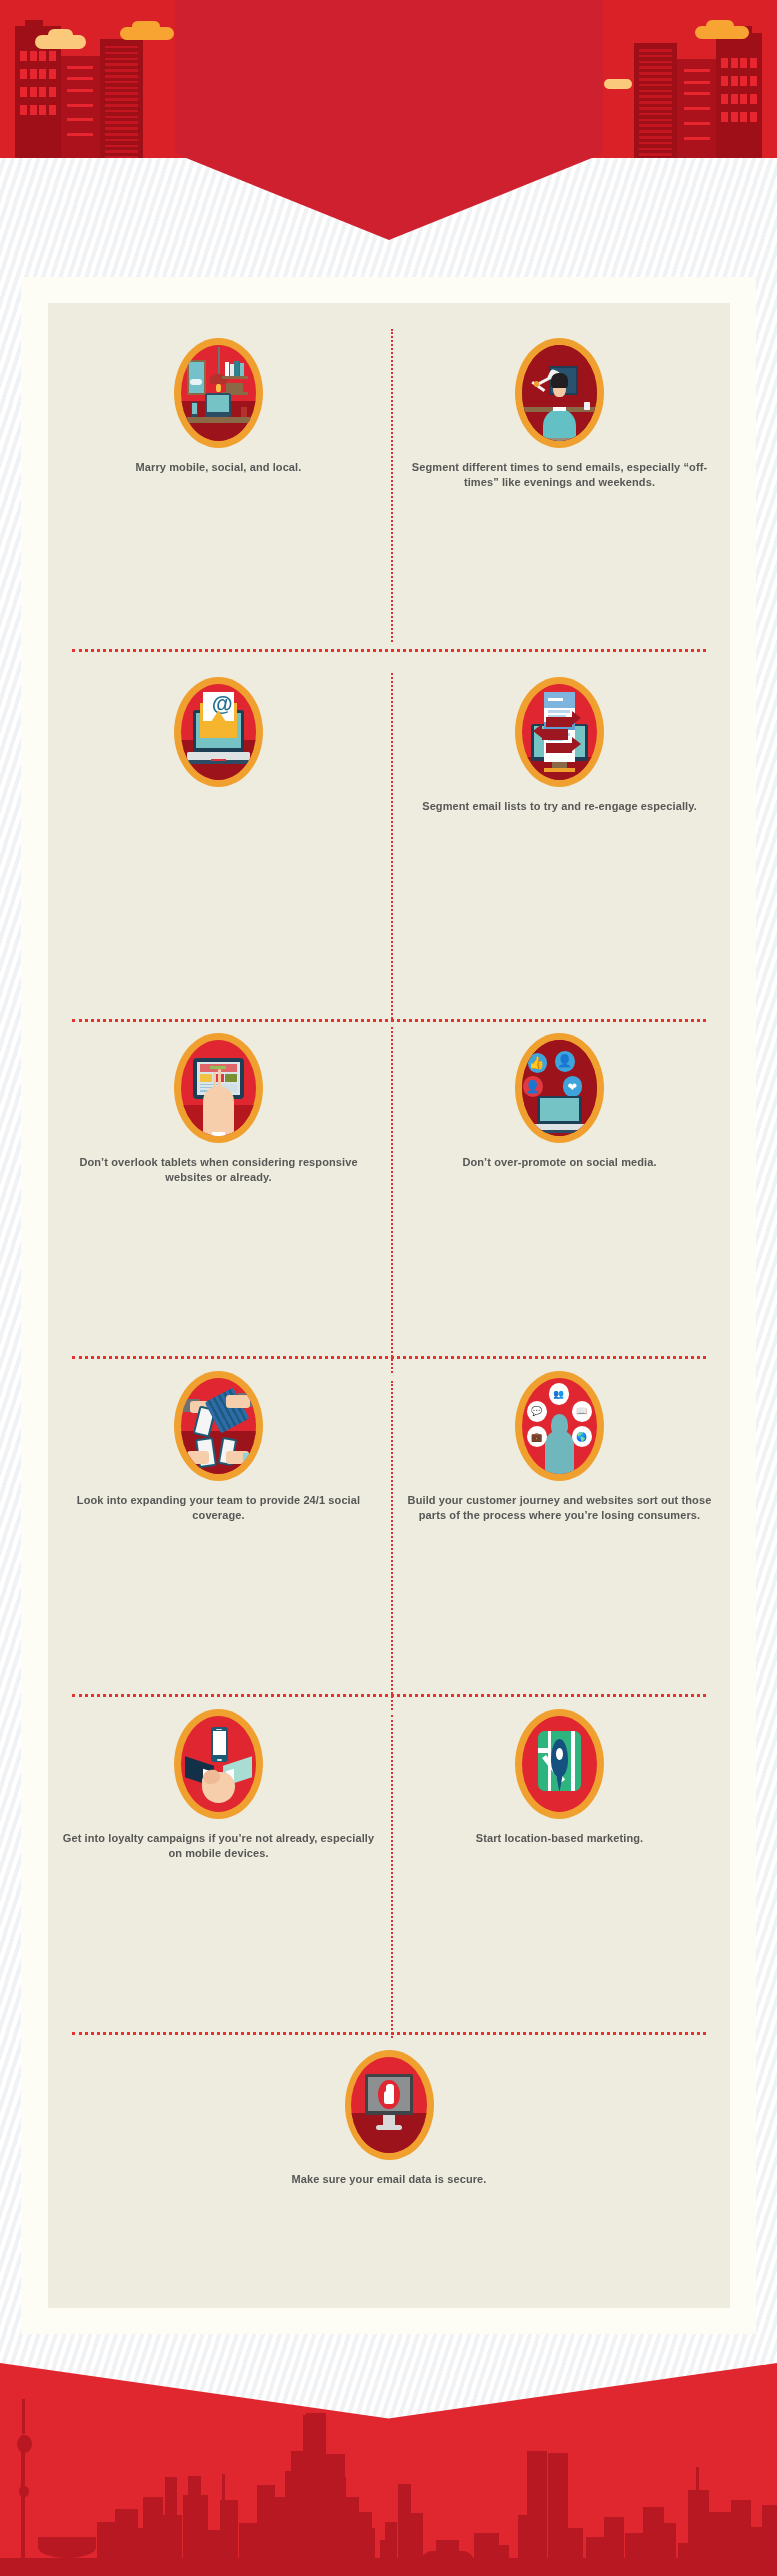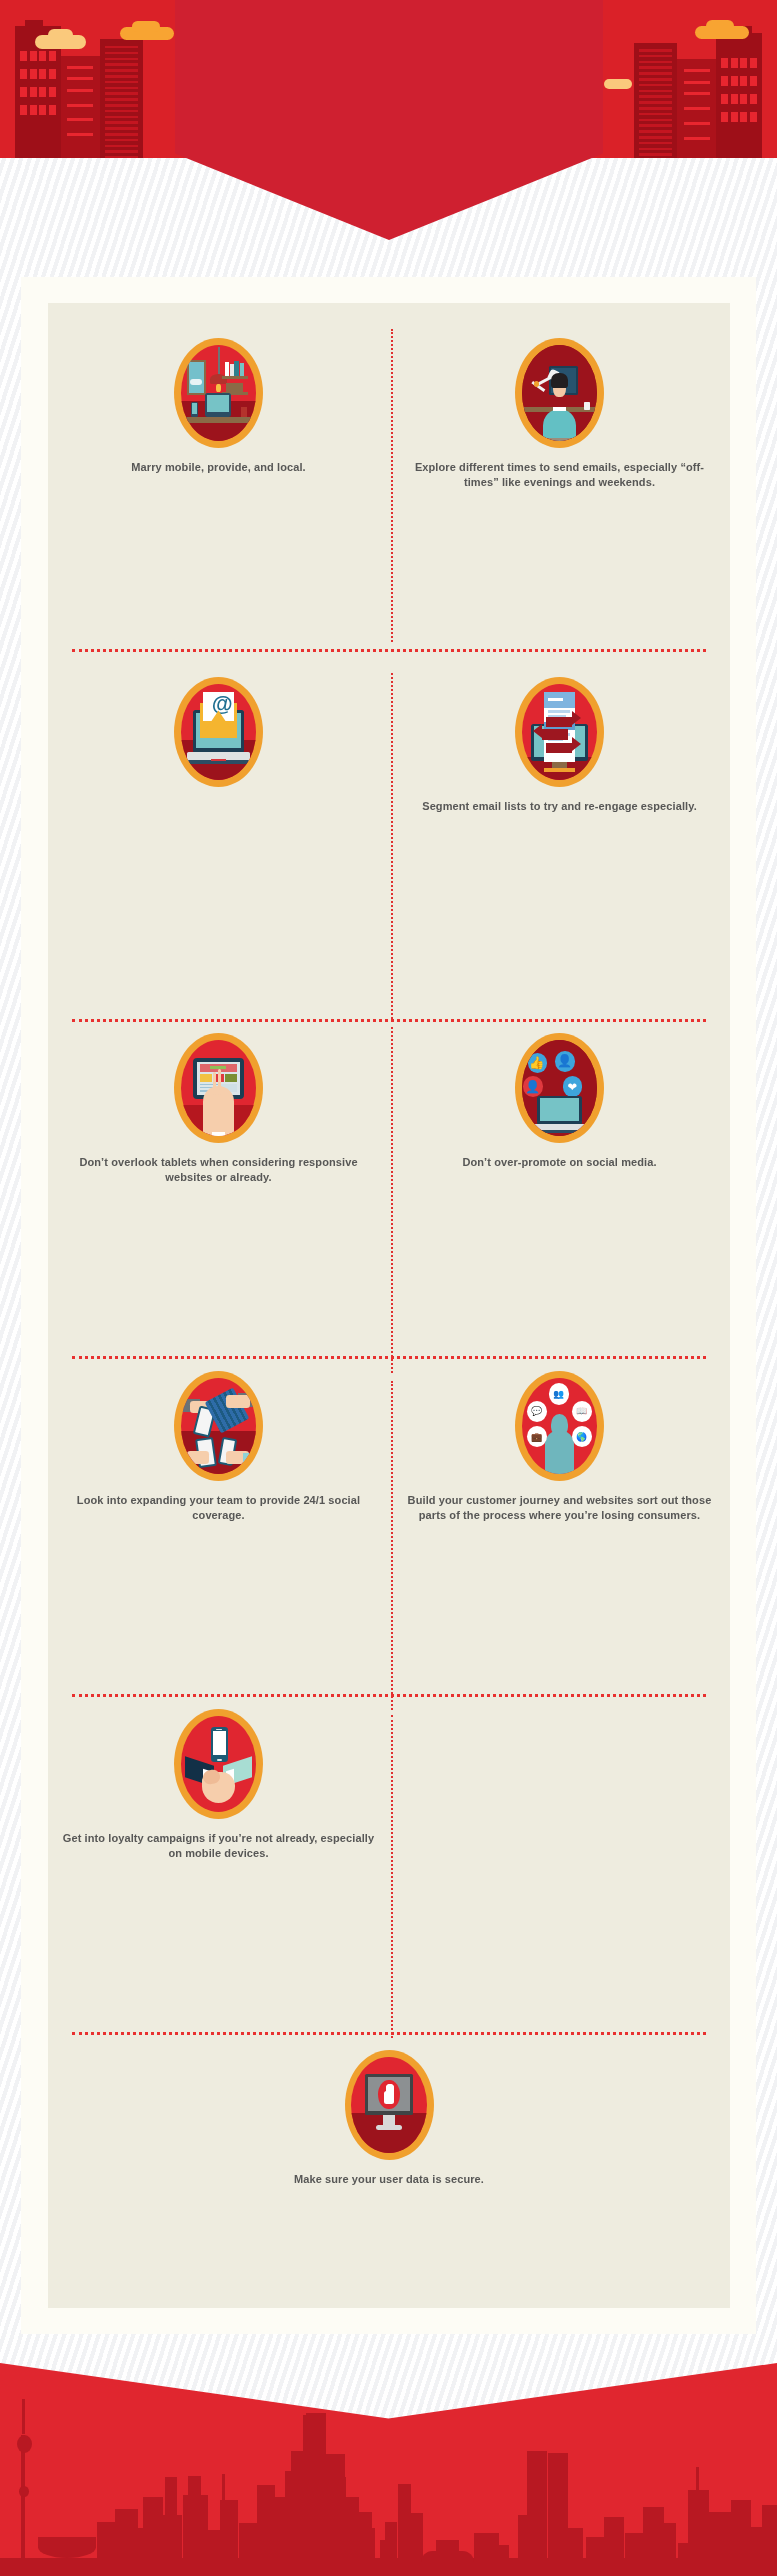--- a/index.html
+++ b/index.html
@@ -372,21 +372,21 @@
             <div class="d-desk"></div>
             <div class="d-lap">
                 <div class="d-lapscr"></div>
               </div>
             <div class="d-phone">
                 <div class="d-phonescr"></div>
               </div>
             <div class="d-cup"></div>
           </div>
         </div>
-        <div class="cap">Marry mobile, provide, and local.</div>
+        <div class="cap">Marry mobile, social, and local.</div>
       </div>
 
       <div class="cell right" style="top:35px;">
         <div class="medal">
           <div class="medal-in" style="background:#9c131c;">
             <div class="medal-floor" style="height:100%;background:#9c131c;"></div>
             <div class="p-mon">
                 <div class="p-monin"></div>
               </div>
             <div class="p-lampA"></div>
@@ -395,21 +395,21 @@
               <div class="p-lampH"></div>
             <div class="p-desk"></div>
             <div class="p-cup"></div>
             <div class="p-chair"></div>
             <div class="p-body"></div>
             <div class="p-collar"></div>
             <div class="p-head"></div>
             <div class="p-hair"></div>
           </div>
         </div>
-        <div class="cap">Explore different times to send emails, especially “off-times” like evenings and weekends.</div>
+        <div class="cap">Segment different times to send emails, especially “off-times” like evenings and weekends.</div>
       </div>
     </div>
 
     <div class="row" style="height:354px;">
       <div class="cell left" style="top:28px;">
         <div class="medal">
           <div class="medal-in">
             <div class="medal-floor"></div>
             <div class="l-scr">
                 <div class="l-scrin"></div>
@@ -555,39 +555,56 @@
               <div class="k-slv-r"></div>
             <div class="k-cuff-l"></div>
               <div class="k-cuff-r"></div>
             <div class="k-hand"></div>
             <div class="k-thumb"></div>
           </div>
         </div>
         <div class="cap">Get into loyalty campaigns if you’re not already, especially on mobile devices.</div>
       </div>
 
+      <div class="cell right" style="top:33px;">
+        <div class="medal">
+          <div class="medal-in">
+            <div class="medal-floor" style="height:0;"></div>
+            <div class="m-map">
+              <div class="m-rd" style="left:22%;top:0;width:9%;height:100%;"></div>
+              <div class="m-rd" style="right:14%;top:0;width:9%;height:100%;"></div>
+              <div class="m-rd" style="left:0;top:28%;width:30%;height:8%;"></div>
+              <div class="m-rd" style="left:18%;top:40%;width:74%;height:9%;transform:rotate(52deg);transform-origin:0 0;"></div>
+              <div class="m-pin">
+                  <div class="m-dot"></div>
+                </div>
+            </div>
+          </div>
+        </div>
+        <div class="cap">Start location-based marketing.</div>
+      </div>
     </div>
 
     <div class="row" style="height:247px;">
       <div class="cell center" style="top:35px;">
         <div class="medal">
           <div class="medal-in">
             <div class="medal-floor" style="height:42%;"></div>
             <div class="n-mon">
                 <div class="n-scr"></div>
               </div>
             <div class="n-neck"></div>
               <div class="n-foot"></div>
             <div class="n-lockc">
               <div class="n-locksh"></div>
               <div class="n-lockb"></div>
             </div>
           </div>
         </div>
-        <div class="cap">Make sure your user data is secure.</div>
+        <div class="cap">Make sure your email data is secure.</div>
       </div>
     </div>
 
   </div>
 
   <div class="footer">
     <div class="sky-ground"></div>
 
     <div class="tvtower"></div>
     <div class="tvball" style="bottom:123px;left:16.5px;width:15px;height:18px;"></div>

